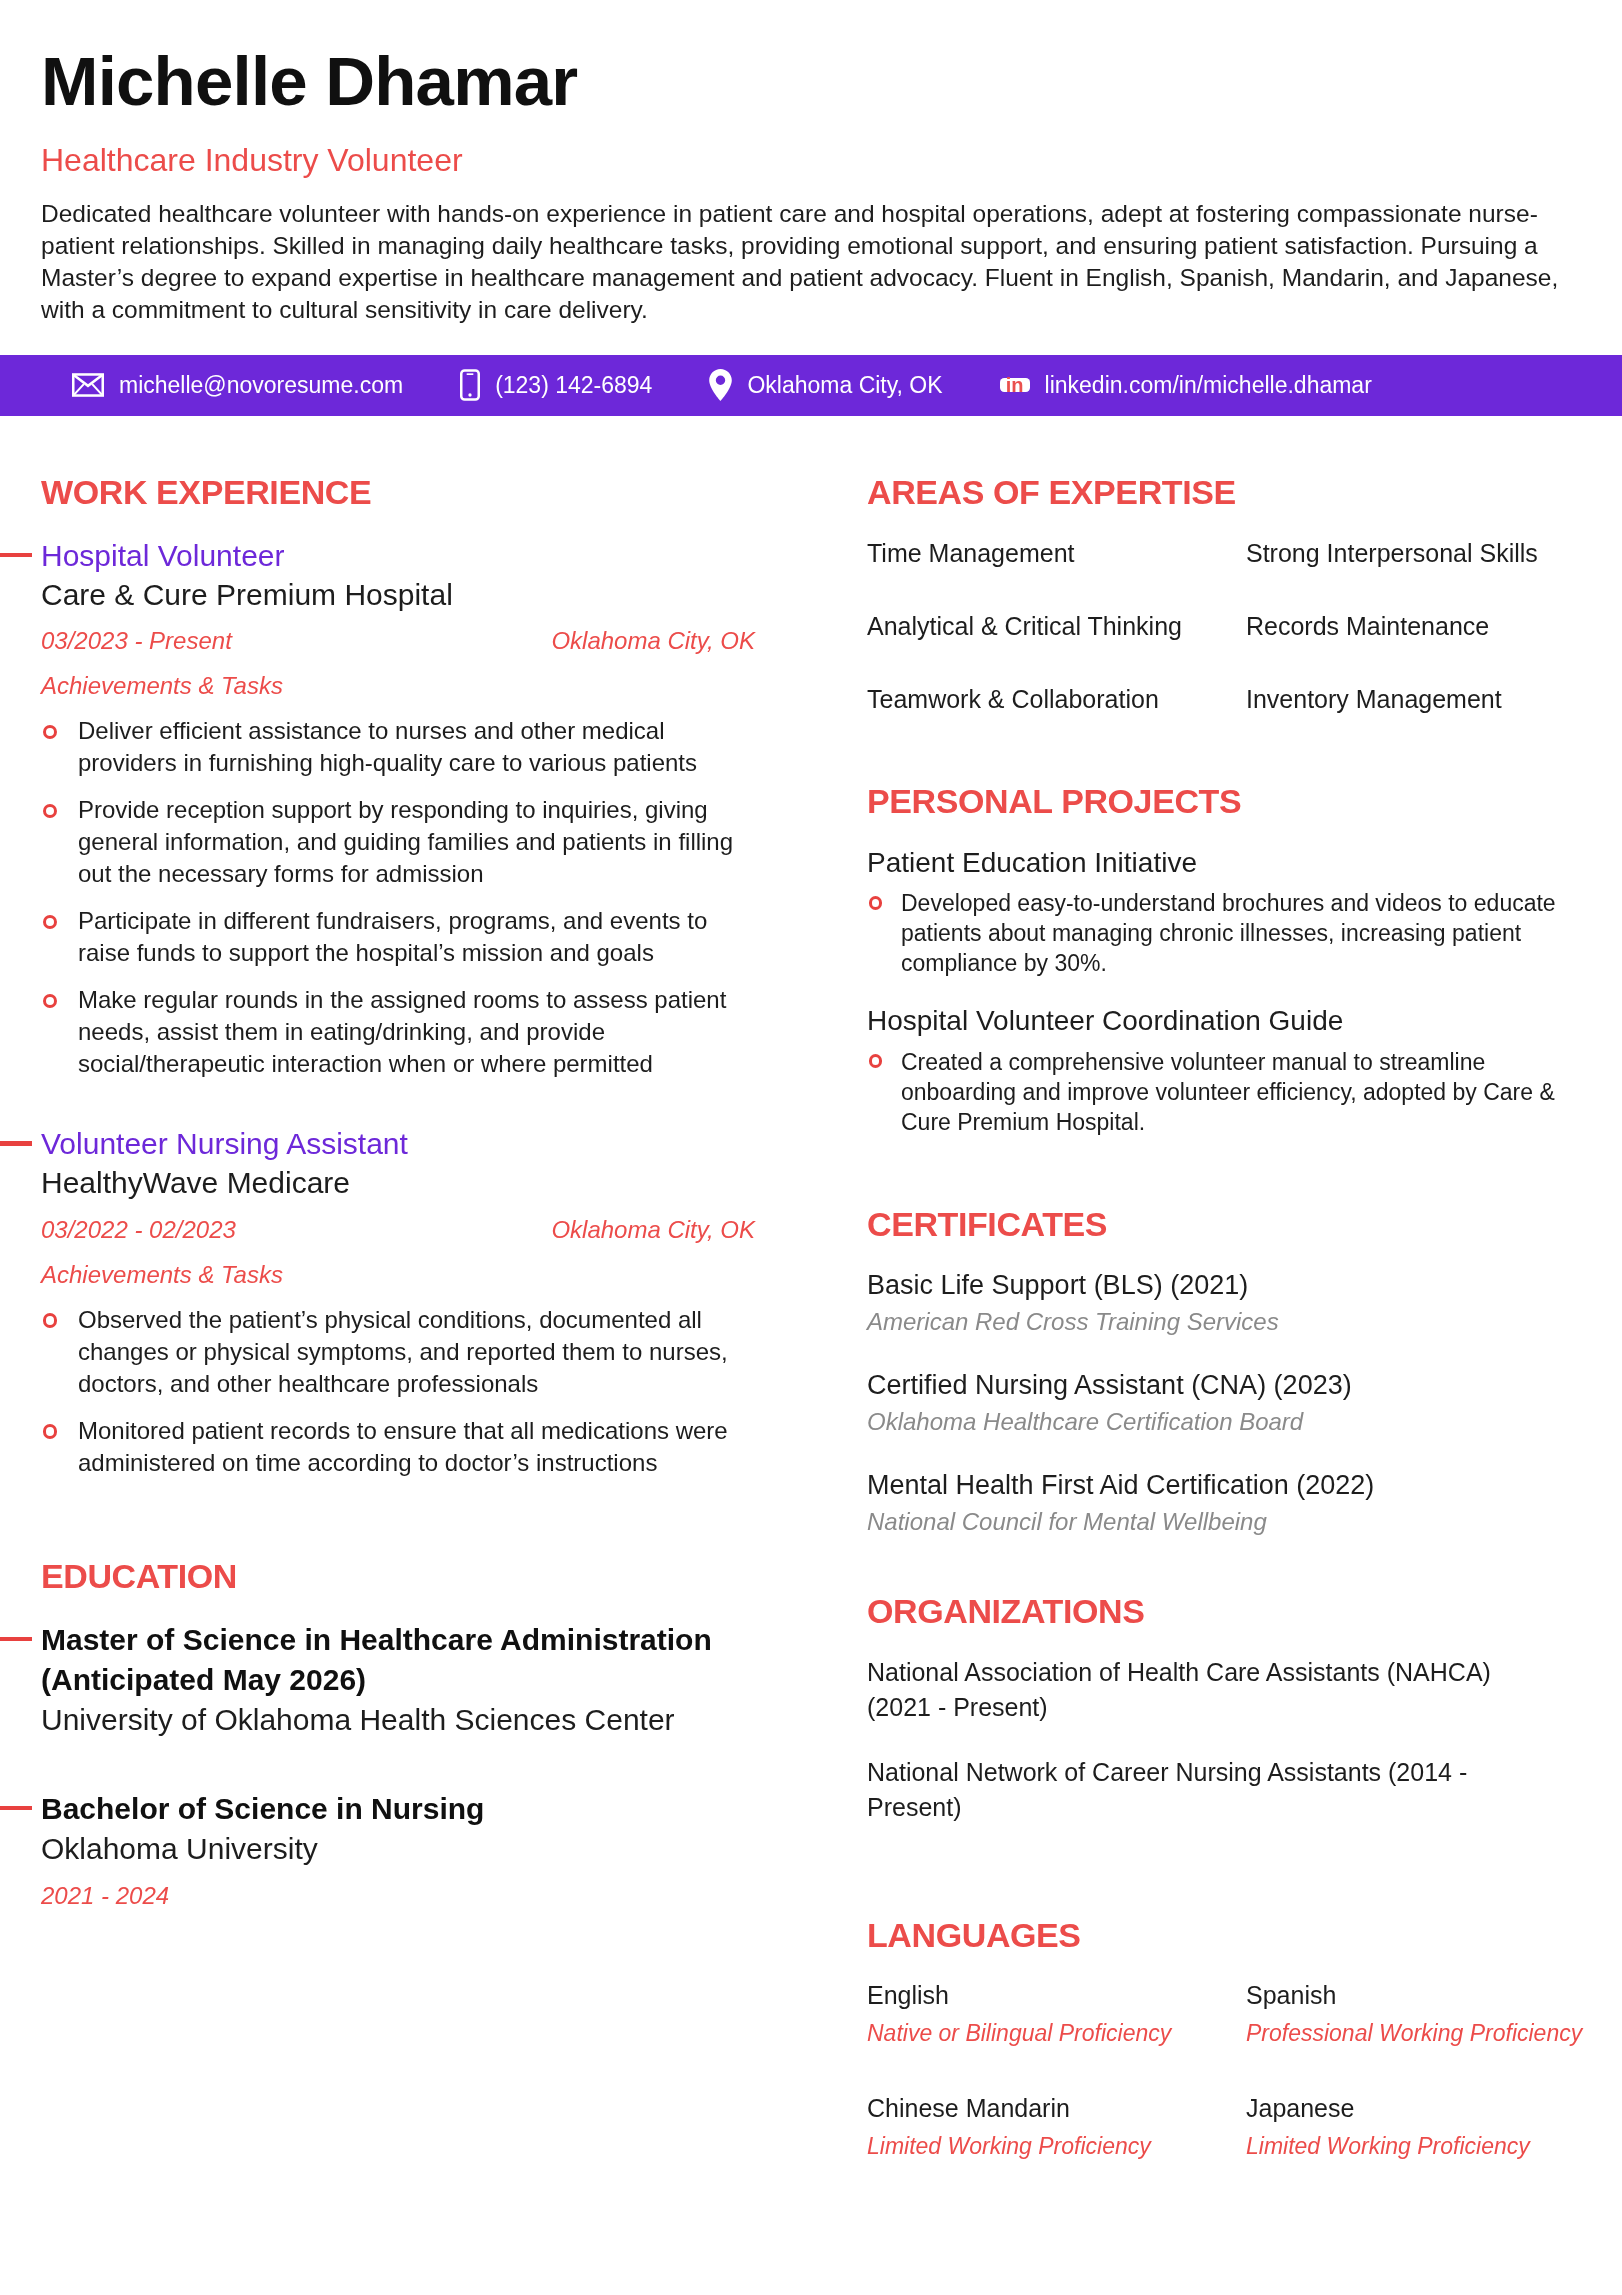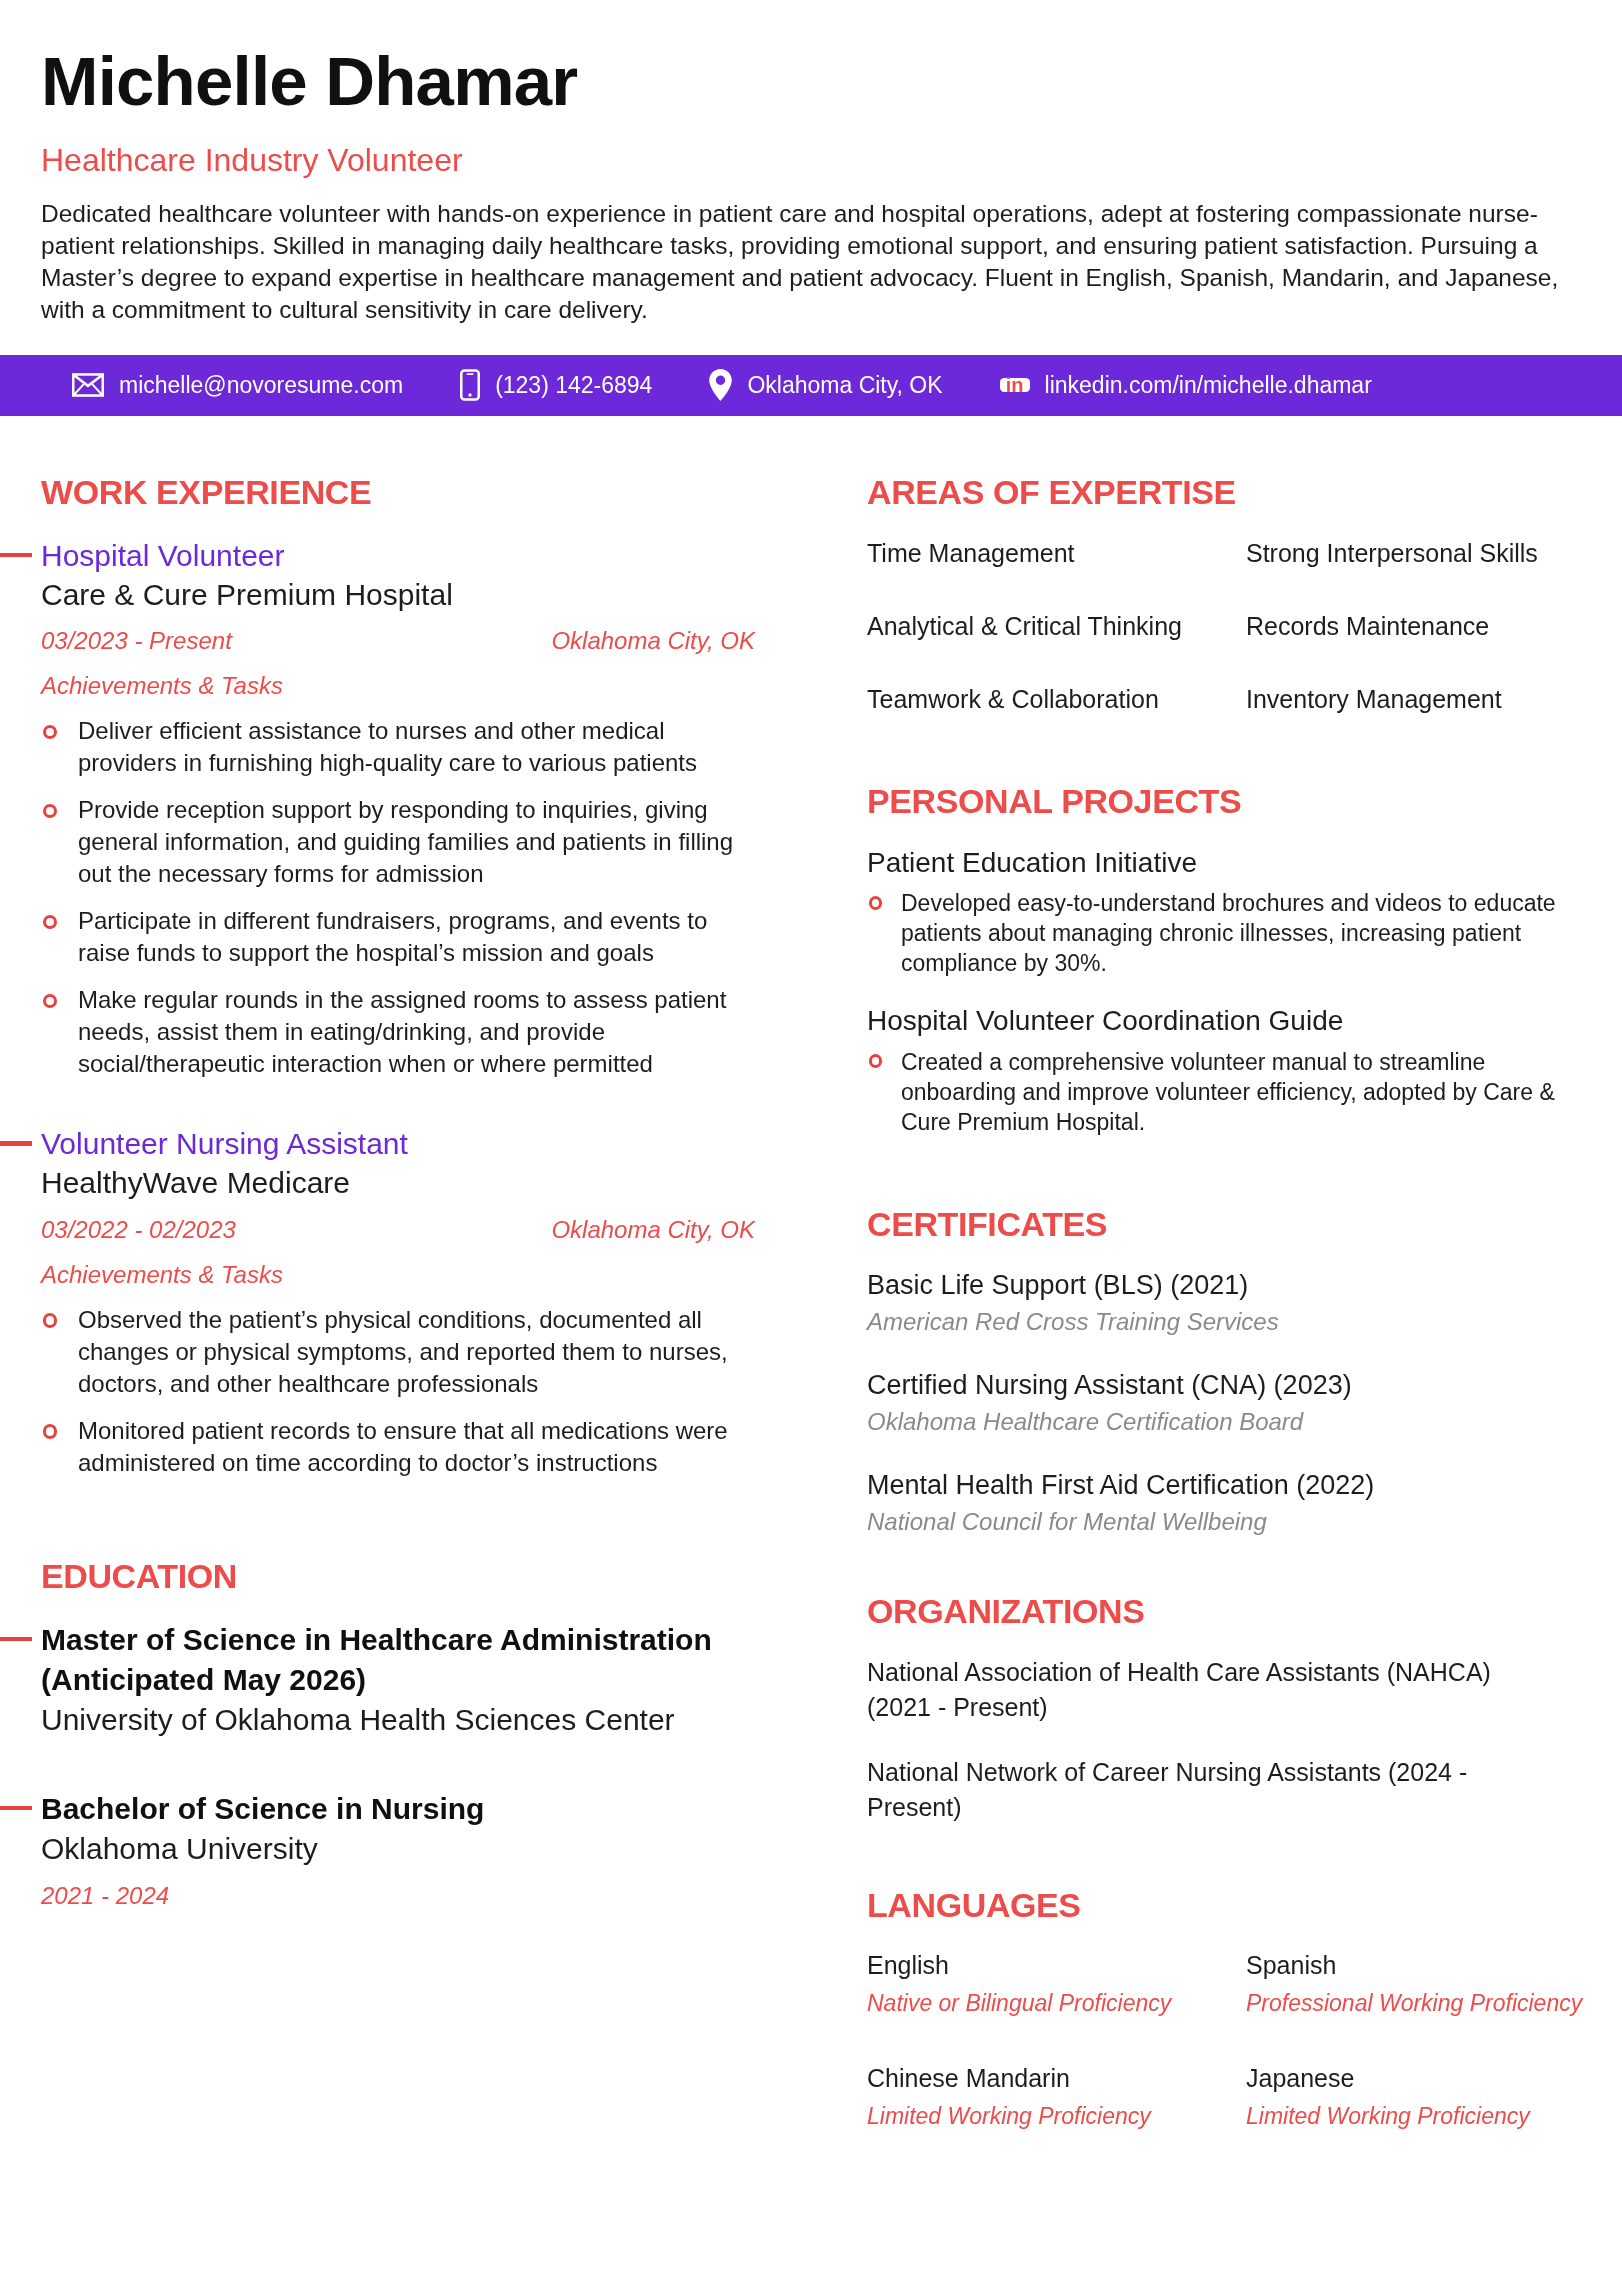--- a/index.html
+++ b/index.html
@@ -59,21 +59,21 @@
   .proj-title.first { margin-top:0; }
   ul.pbullets { list-style:none; margin:8.4px 0 0 0; padding:0; }
   ul.pbullets li { position:relative; padding-left:34px; font-size:23px; line-height:30px; color:#1d1d1d; }
   ul.pbullets .ring { top:7.6px; width:7.6px; height:7.6px; border-width:3.4px; }
   .certs-section { margin-top:68px; }
   .cert { margin-bottom:32px; }
   .cert-name { font-size:27px; color:#1d1d1d; line-height:35px; }
   .cert-issuer { font-size:24px; font-style:italic; color:#8a8a8a; margin-top:5px; }
   .orgs-section { margin-top:56px; }
   .org-item { font-size:25px; line-height:35px; color:#1d1d1d; margin-bottom:30px; max-width:676px; }
-  .langs-section { margin-top:61px; }
+  .langs-section { margin-top:91px; }
   .lang-grid { display:grid; grid-template-columns:1fr 1fr; column-gap:41px; row-gap:44px; }
   .lang-name { font-size:25px; color:#1d1d1d; line-height:32px; }
   .lang-level { font-size:23px; font-style:italic; color:#ec4c4a; margin-top:6.8px; line-height:30px; }
 </style>
 </head>
 <body>
 
 <div class="page">
 
   <div class="header">
@@ -216,21 +216,21 @@
         </div>
         <div class="cert">
           <div class="cert-name">Mental Health First Aid Certification (2022)</div>
           <div class="cert-issuer">National Council for Mental Wellbeing</div>
         </div>
       </div>
 
       <div class="orgs-section">
         <h2 class="section">ORGANIZATIONS</h2>
         <div class="org-item">National Association of Health Care Assistants (NAHCA) (2021 - Present)</div>
-        <div class="org-item">National Network of Career Nursing Assistants (2024 - Present)</div>
+        <div class="org-item">National Network of Career Nursing Assistants (2014 - Present)</div>
       </div>
 
       <div class="langs-section">
         <h2 class="section">LANGUAGES</h2>
         <div class="lang-grid">
           <div>
             <div class="lang-name">English</div>
             <div class="lang-level">Native or Bilingual Proficiency</div>
           </div>
           <div>

